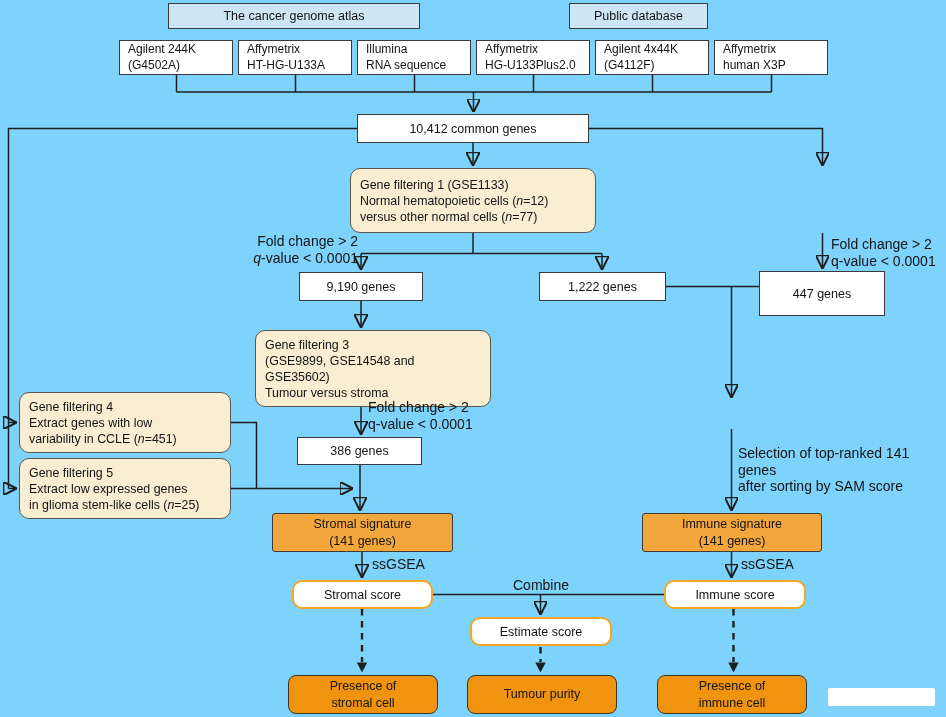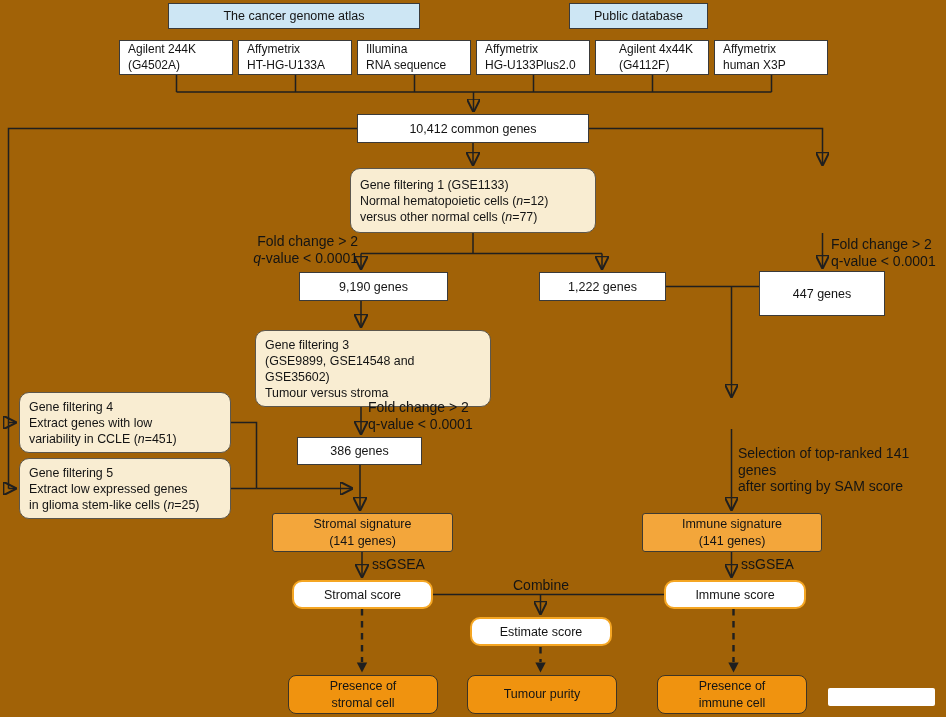--- a/index.html
+++ b/index.html
@@ -1,17 +1,17 @@
 <!DOCTYPE html>
 <html><head>
 <meta charset="utf-8">
 <style>
   html,body{margin:0;padding:0;}
   body{font-family:"Liberation Sans", sans-serif;}
-  .canvas{position:relative;width:946px;height:717px;background:#a16207;color:#141414;overflow:hidden;}
+  .canvas{position:relative;width:946px;height:717px;background:#7dd3fc;color:#141414;overflow:hidden;}
   .node{position:absolute;box-sizing:border-box;background:#ffffff;border:1.5px solid #3a3a3a;
         display:flex;align-items:center;justify-content:center;text-align:center;
         font-size:12.5px;line-height:16px;}
   .blue{background:#cde6f4;}
   .plat{justify-content:flex-start;text-align:left;padding-left:8px;font-size:12px;line-height:15.5px;}
   .cream{background:#f9edd2;border-color:#5c574d;border-radius:10px;
          justify-content:flex-start;text-align:left;padding:0 9px;font-size:12.4px;line-height:16px;}
   .sig{background:#f3a63b;border-color:#3f3b32;border-radius:3px;line-height:17px;}
   .score{border:2.5px solid #f5a623;border-radius:10px;}
   .result{background:#f0930f;border-color:#3e3424;border-radius:8px;line-height:17px;}
@@ -96,39 +96,39 @@
   </div>
   <div class="node plat" style="left:238px;top:40px;width:114px;height:35px;">
     <span>Affymetrix<br>HT-HG-U133A</span>
   </div>
   <div class="node plat" style="left:357px;top:40px;width:114px;height:35px;">
     <span>Illumina<br>RNA sequence</span>
   </div>
   <div class="node plat" style="left:476px;top:40px;width:114px;height:35px;">
     <span>Affymetrix<br>HG-U133Plus2.0</span>
   </div>
-  <div class="node plat" style="left:595px;top:40px;width:114px;height:35px;justify-content:center;">
+  <div class="node plat" style="left:595px;top:40px;width:114px;height:35px;">
     <span>Agilent 4x44K<br>(G4112F)</span>
   </div>
   <div class="node plat" style="left:714px;top:40px;width:114px;height:35px;">
     <span>Affymetrix<br>human X3P</span>
   </div>
 
   <div class="node" style="left:357px;top:114px;width:232px;height:29px;">
     <span>10,412 common genes</span>
   </div>
 
   <div class="node cream" style="left:350px;top:168px;width:246px;height:65px;">
     <span>Gene filtering 1 (GSE1133)<br>Normal hematopoietic cells (<i>n</i>=12)<br>versus other normal cells (<i>n</i>=77)</span>
   </div>
 
   <div class="lbl right" style="left:240px;top:233px;width:118px;">Fold change &gt; 2<br><i>q</i>-value &lt; 0.0001</div>
   <div class="lbl" style="left:831px;top:236px;width:114px;">Fold change &gt; 2<br>q-value &lt; 0.0001</div>
 
-  <div class="node" style="left:299px;top:272px;width:149px;height:29px;">
+  <div class="node" style="left:299px;top:272px;width:124px;height:29px;">
     <span>9,190 genes</span>
   </div>
   <div class="node" style="left:539px;top:272px;width:127px;height:29px;">
     <span>1,222 genes</span>
   </div>
   <div class="node" style="left:759px;top:271px;width:126px;height:45px;">
     <span>447 genes</span>
   </div>
 
   <div class="node cream" style="left:255px;top:330px;width:236px;height:77px;">

